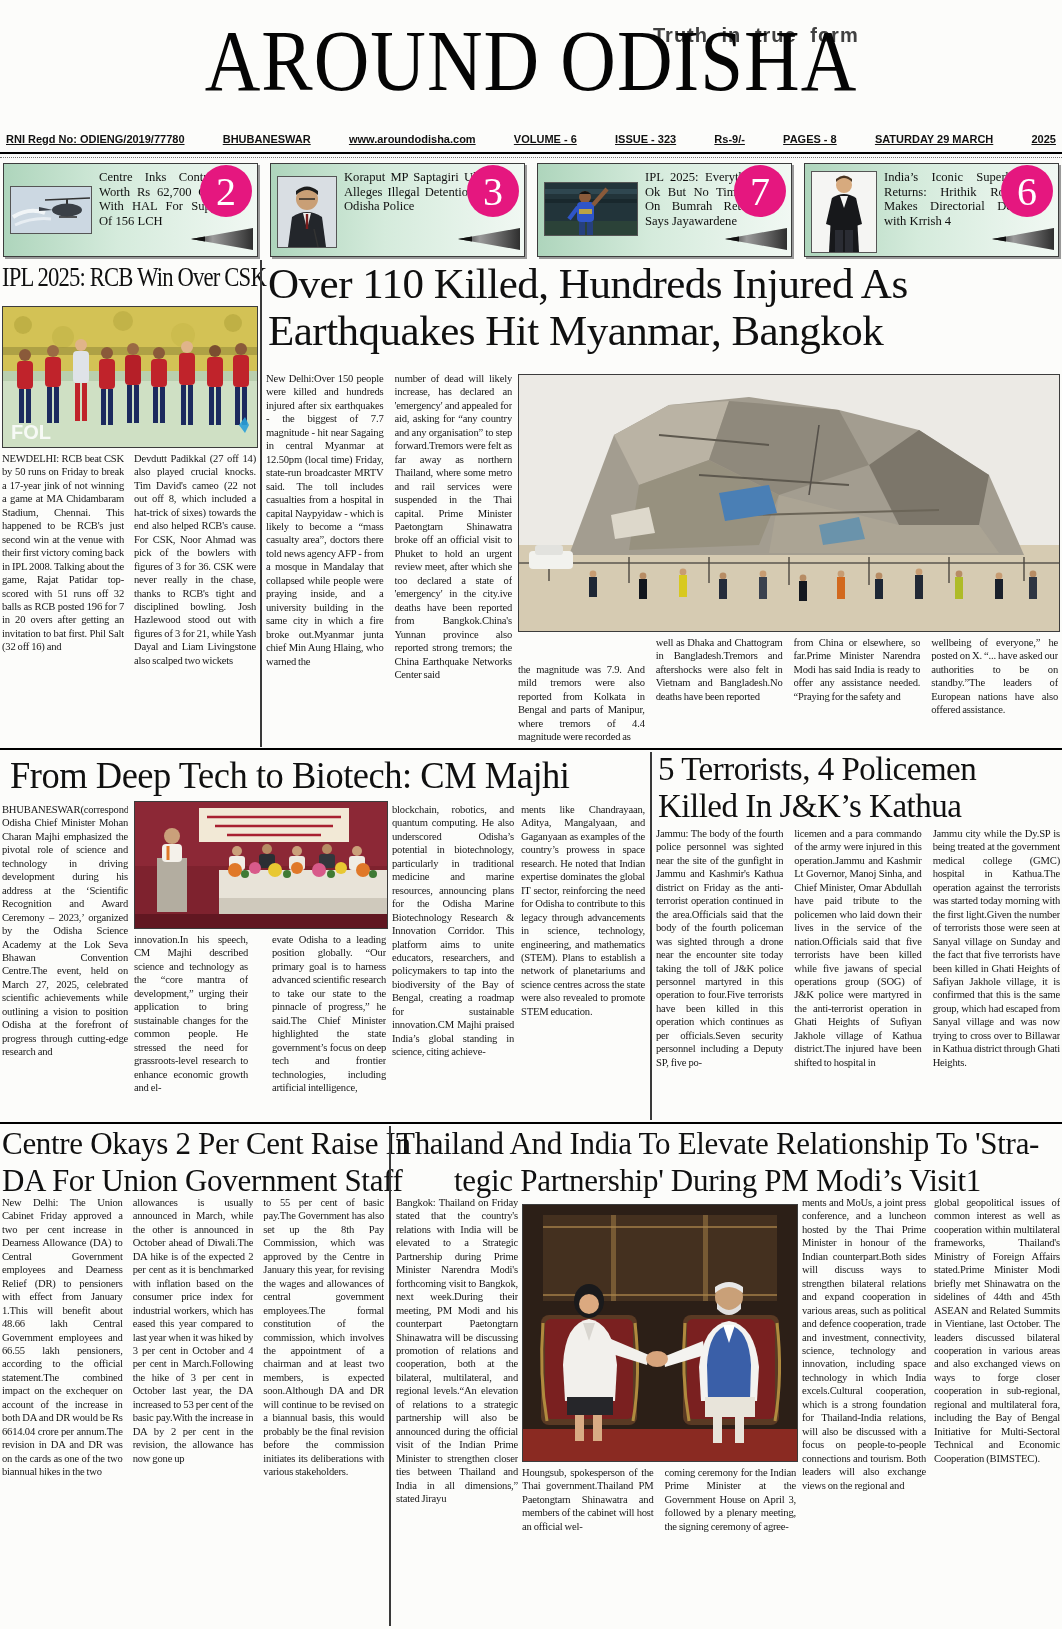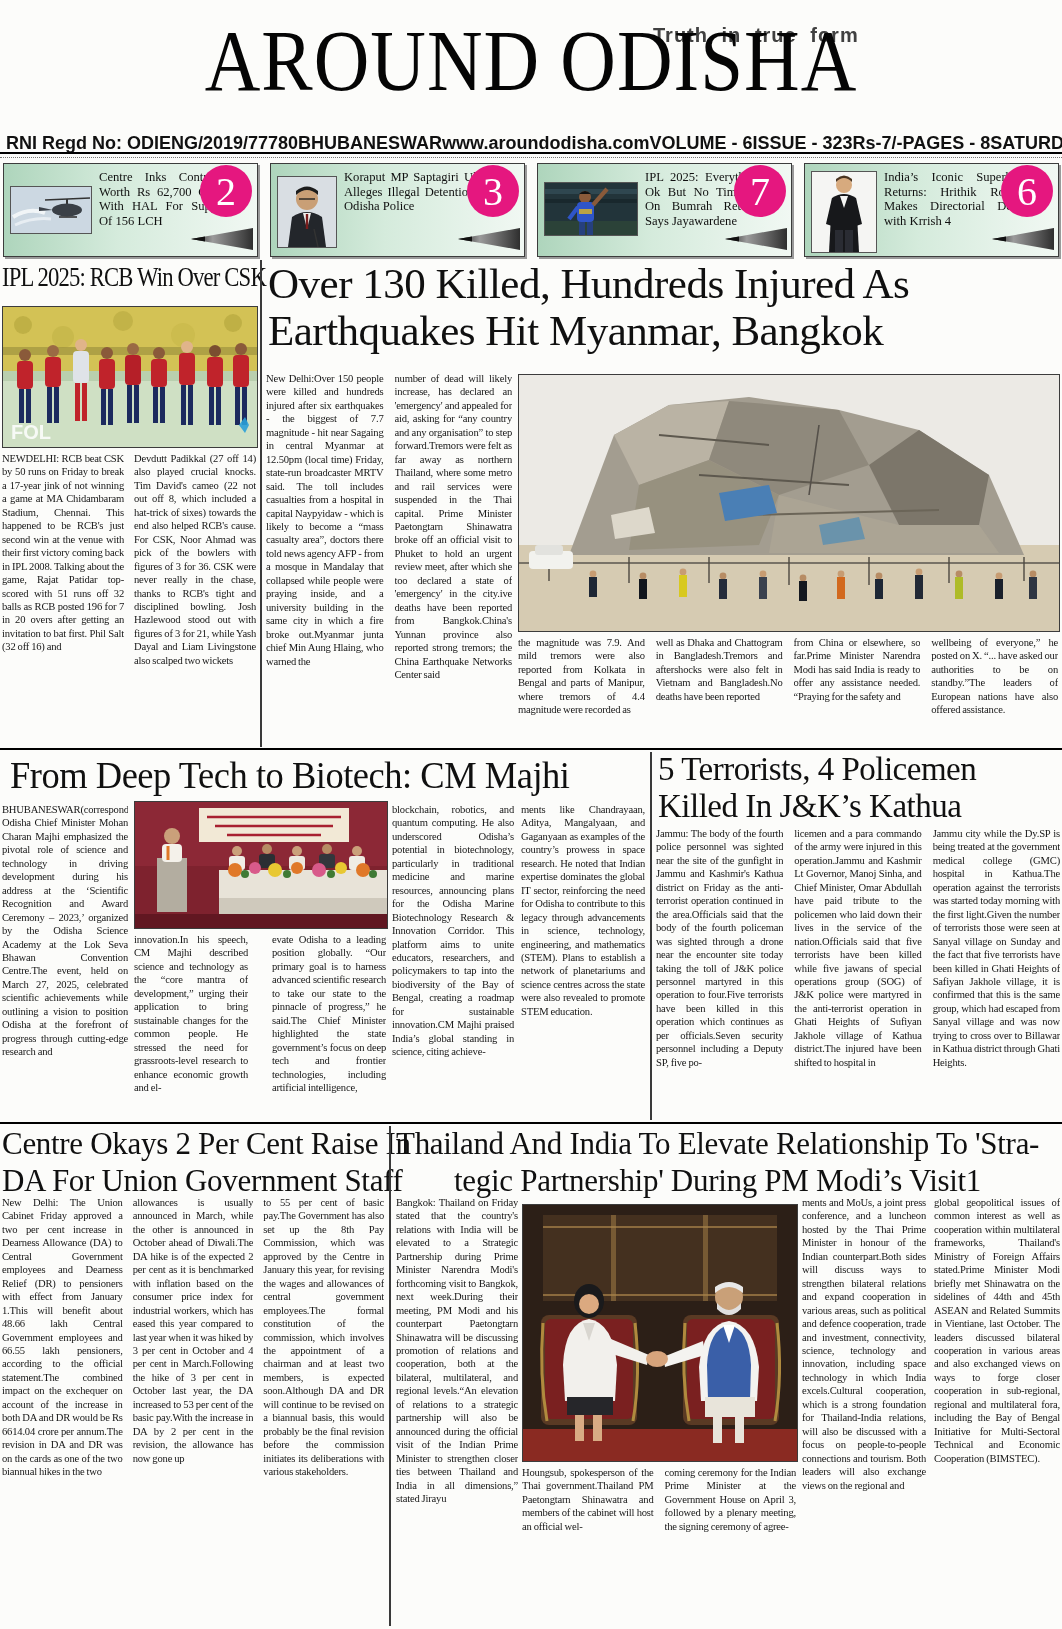--- a/index.html
+++ b/index.html
@@ -12,21 +12,21 @@
   .colrow{display:flex;}
   .col{overflow:hidden;}
   .hrule{background:#000;height:2px;}
   .vrule{background:#3a3a3a;width:2px;}
 
   
   .tagline{font-weight:bold;font-size:20px;color:#404040;letter-spacing:1px;word-spacing:7px;}
   .masthead{width:100%;text-align:center;font-size:77px;font-weight:400;letter-spacing:1px;
             transform:scaleY(1.12);transform-origin:top;white-space:nowrap;color:#050505;}
   .infobar{display:flex;justify-content:space-between;align-items:baseline;
-           font-weight:bold;font-size:18px;color:#111;white-space:nowrap;}
+           font-weight:bold;font-size:11px;color:#111;white-space:nowrap;text-decoration:underline;}
   .dblrule-a{border-top:2px solid #000;}
   .dblrule-b{border-top:1.5px dotted #777;}
 
   
   .teaser-row{display:flex;gap:12px;}
   .teaser{position:relative;flex:1;height:94px;border:1px solid #3c3c3c;
           background:linear-gradient(90deg,#aed5bc 0%,#d5ebdc 45%,#f1f8f3 100%);
           box-shadow:2px 2px 0 #9a9a9a;display:flex;align-items:flex-start;gap:7px;padding:6px;box-sizing:border-box;}
   .teaser-img{flex:none;border:1px solid #555;overflow:hidden;background:#fff;}
   .teaser-text{font-size:12.6px;line-height:1.16;text-align:justify;color:#101010;padding-right:24px;}
@@ -50,21 +50,21 @@
 
   <div class="abs sans tagline" style="left:653px;top:24px;">Truth in true form</div>
   <div class="abs masthead" style="left:0;top:12px;">AROUND ODISHA</div>
 
   <div class="abs sans infobar" style="left:6px;right:6px;top:133px;">
     <span>RNI Regd No: ODIENG/2019/77780</span>
     <span>BHUBANESWAR</span>
     <span>www.aroundodisha.com</span>
     <span>VOLUME - 6</span>
     <span>ISSUE - 323</span>
-    <span>Rs-7/-</span>
+    <span>Rs-9/-</span>
     <span>PAGES - 8</span>
     <span>SATURDAY 29 MARCH</span>
     <span>2025</span>
   </div>
   <div class="abs dblrule-a" style="left:0;right:0;top:152px;"></div>
   <div class="abs dblrule-b" style="left:0;right:0;top:157px;"></div>
 
   <div class="abs teaser-row" style="left:3px;right:3px;top:163px;">
 
     <div class="teaser">
@@ -267,21 +267,21 @@
     </svg>
   </div>
   <div class="abs colrow" style="left:2px;top:452px;width:254px;height:294px;gap:10px;">
     <div class="col bodytext" style="flex:1;">NEWDELHI: RCB beat CSK by 50 runs on Friday to break a 17-year jink of not winning a game at MA Chidambaram Stadium, Chennai. This happened to be RCB's just second win at the venue with their first victory coming back in IPL 2008. Talking about the game, Rajat Patidar top-scored with 51 runs off 32 balls as RCB posted 196 for 7 in 20 overs after getting an invitation to bat first. Phil Salt (32 off 16) and</div>
     <div class="col bodytext" style="flex:1;">Devdutt Padikkal (27 off 14) also played crucial knocks. Tim David's cameo (22 not out off 8, which included a hat-trick of sixes) towards the end also helped RCB's cause. For CSK, Noor Ahmad was pick of the bowlers with figures of 3 for 36. CSK were never really in the chase, thanks to RCB's tight and disciplined bowling. Josh Hazlewood stood out with figures of 3 for 21, while Yash Dayal and Liam Livingstone also scalped two wickets</div>
   </div>
 
   <div class="abs vrule" style="left:260px;top:260px;height:487px;"></div>
 
   <div class="abs" style="left:268px;top:261px;">
-    <div class="head-xl">Over 130 Killed, Hundreds Injured As</div>
+    <div class="head-xl">Over 110 Killed, Hundreds Injured As</div>
     <div class="head-xl">Earthquakes Hit Myanmar, Bangkok</div>
   </div>
   <div class="abs colrow" style="left:266px;top:372px;width:246px;height:372px;gap:11px;">
     <div class="col bodytext" style="flex:1;">New Delhi:Over 150 people were killed and hundreds injured after six earthquakes - the biggest of 7.7 magnitude - hit near Sagaing in central Myanmar at 12.50pm (local time) Friday, state-run broadcaster MRTV said. The toll includes casualties from a hospital in capital Naypyidaw - which is likely to become a “mass casualty area”, doctors there told news agency AFP - from a mosque in Mandalay that collapsed while people were praying inside, and a university building in the same city in which a fire broke out.Myanmar junta chief Min Aung Hlaing, who warned the</div>
     <div class="col bodytext" style="flex:1;">number of dead will likely increase, has declared an 'emergency' and appealed for aid, asking for “any country and any organisation” to step forward.Tremors were felt as far away as northern Thailand, where some metro and rail services were suspended in the Thai capital. Prime Minister Paetongtarn Shinawatra broke off an official visit to Phuket to hold an urgent review meet, after which she too declared a state of 'emergency' in the city.ive deaths have been reported from Bangkok.China's Yunnan province also reported strong tremors; the China Earthquake Networks Center said</div>
   </div>
   <div class="abs photo" style="left:518px;top:374px;width:540px;height:256px;">
     <svg width="540" height="256" viewBox="0 0 540 256" preserveAspectRatio="none">
       <rect width="540" height="256" fill="#eceae5"></rect>
       <rect y="170" width="540" height="86" fill="#d6cbb2"></rect>
@@ -360,21 +360,21 @@
             <rect x="0" y="6" width="8" height="20" fill="#1a202b"></rect>
           </g>
         <g transform="translate(510,196)">
             <circle cx="4" cy="3" r="3.4" fill="#b78c64"></circle>
             <rect x="0" y="6" width="8" height="22" fill="#2e3542"></rect>
           </g>
       </g>
     </svg>
   </div>
   <div class="abs colrow" style="left:518px;top:636px;width:540px;height:108px;gap:11px;">
-    <div class="col bodytext" style="flex:1;">the magnitude was 7.9. And mild tremors were also reported from Kolkata in Bengal and parts of Manipur, where tremors of 4.4 magnitude were recorded as</div>
+    <div class="col bodytext" style="flex:1;margin-top:27px;">the magnitude was 7.9. And mild tremors were also reported from Kolkata in Bengal and parts of Manipur, where tremors of 4.4 magnitude were recorded as</div>
     <div class="col bodytext" style="flex:1;">well as Dhaka and Chattogram in Bangladesh.Tremors and aftershocks were also felt in Vietnam and Bangladesh.No deaths have been reported</div>
     <div class="col bodytext" style="flex:1;">from China or elsewhere, so far.Prime Minister Narendra Modi has said India is ready to offer any assistance needed. “Praying for the safety and</div>
     <div class="col bodytext" style="flex:1;">wellbeing of everyone,” he posted on X. “... have asked our authorities to be on standby.”The leaders of European nations have also offered assistance.</div>
   </div>
 
   <div class="abs hrule" style="left:0;right:0;top:748px;"></div>
 
   <div class="abs head-cm" style="left:10px;top:753px;">From Deep Tech to Biotech: CM Majhi</div>
   <div class="abs col bodytext" style="left:2px;top:803px;width:126px;height:317px;">BHUBANESWAR(correspondent): Odisha Chief Minister Mohan Charan Majhi emphasized the pivotal role of science and technology in driving development during his address at the ‘Scientific Recognition and Award Ceremony – 2023,’ organized by the Odisha Science Academy at the Lok Seva Bhawan Convention Centre.The event, held on March 27, 2025, celebrated scientific achievements while outlining a vision to position Odisha at the forefront of progress through cutting-edge research and</div>
   <div class="abs photo" style="left:134px;top:801px;width:252px;height:126px;">

